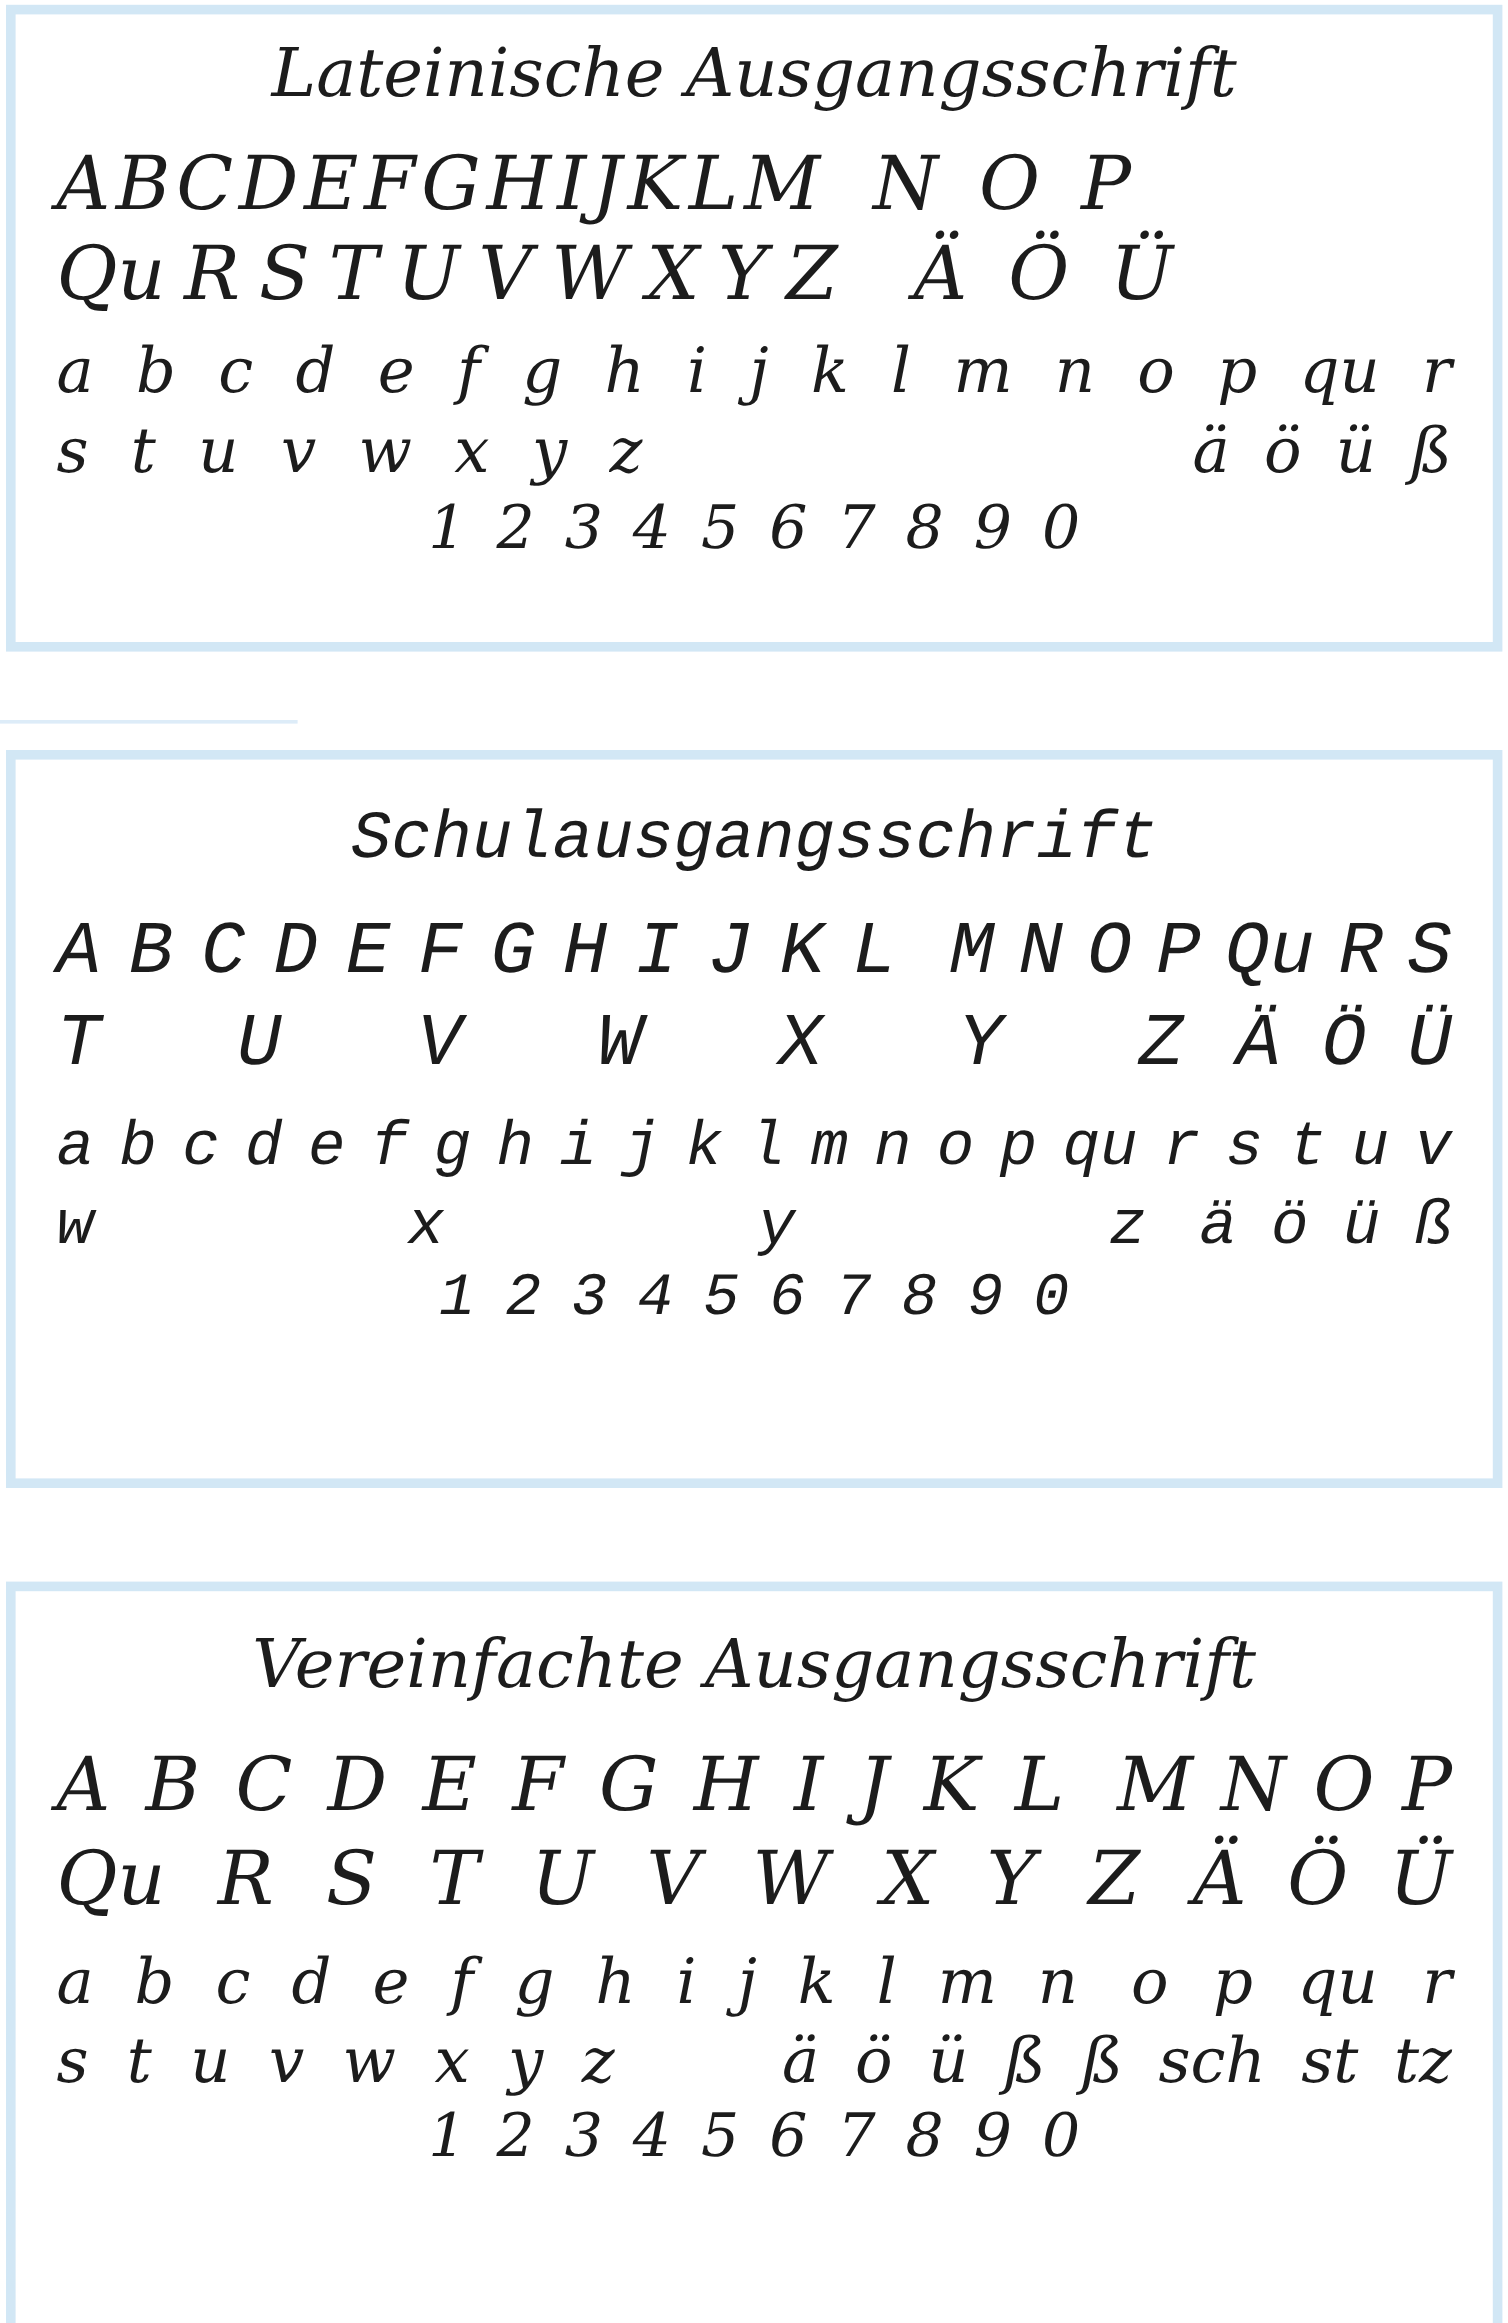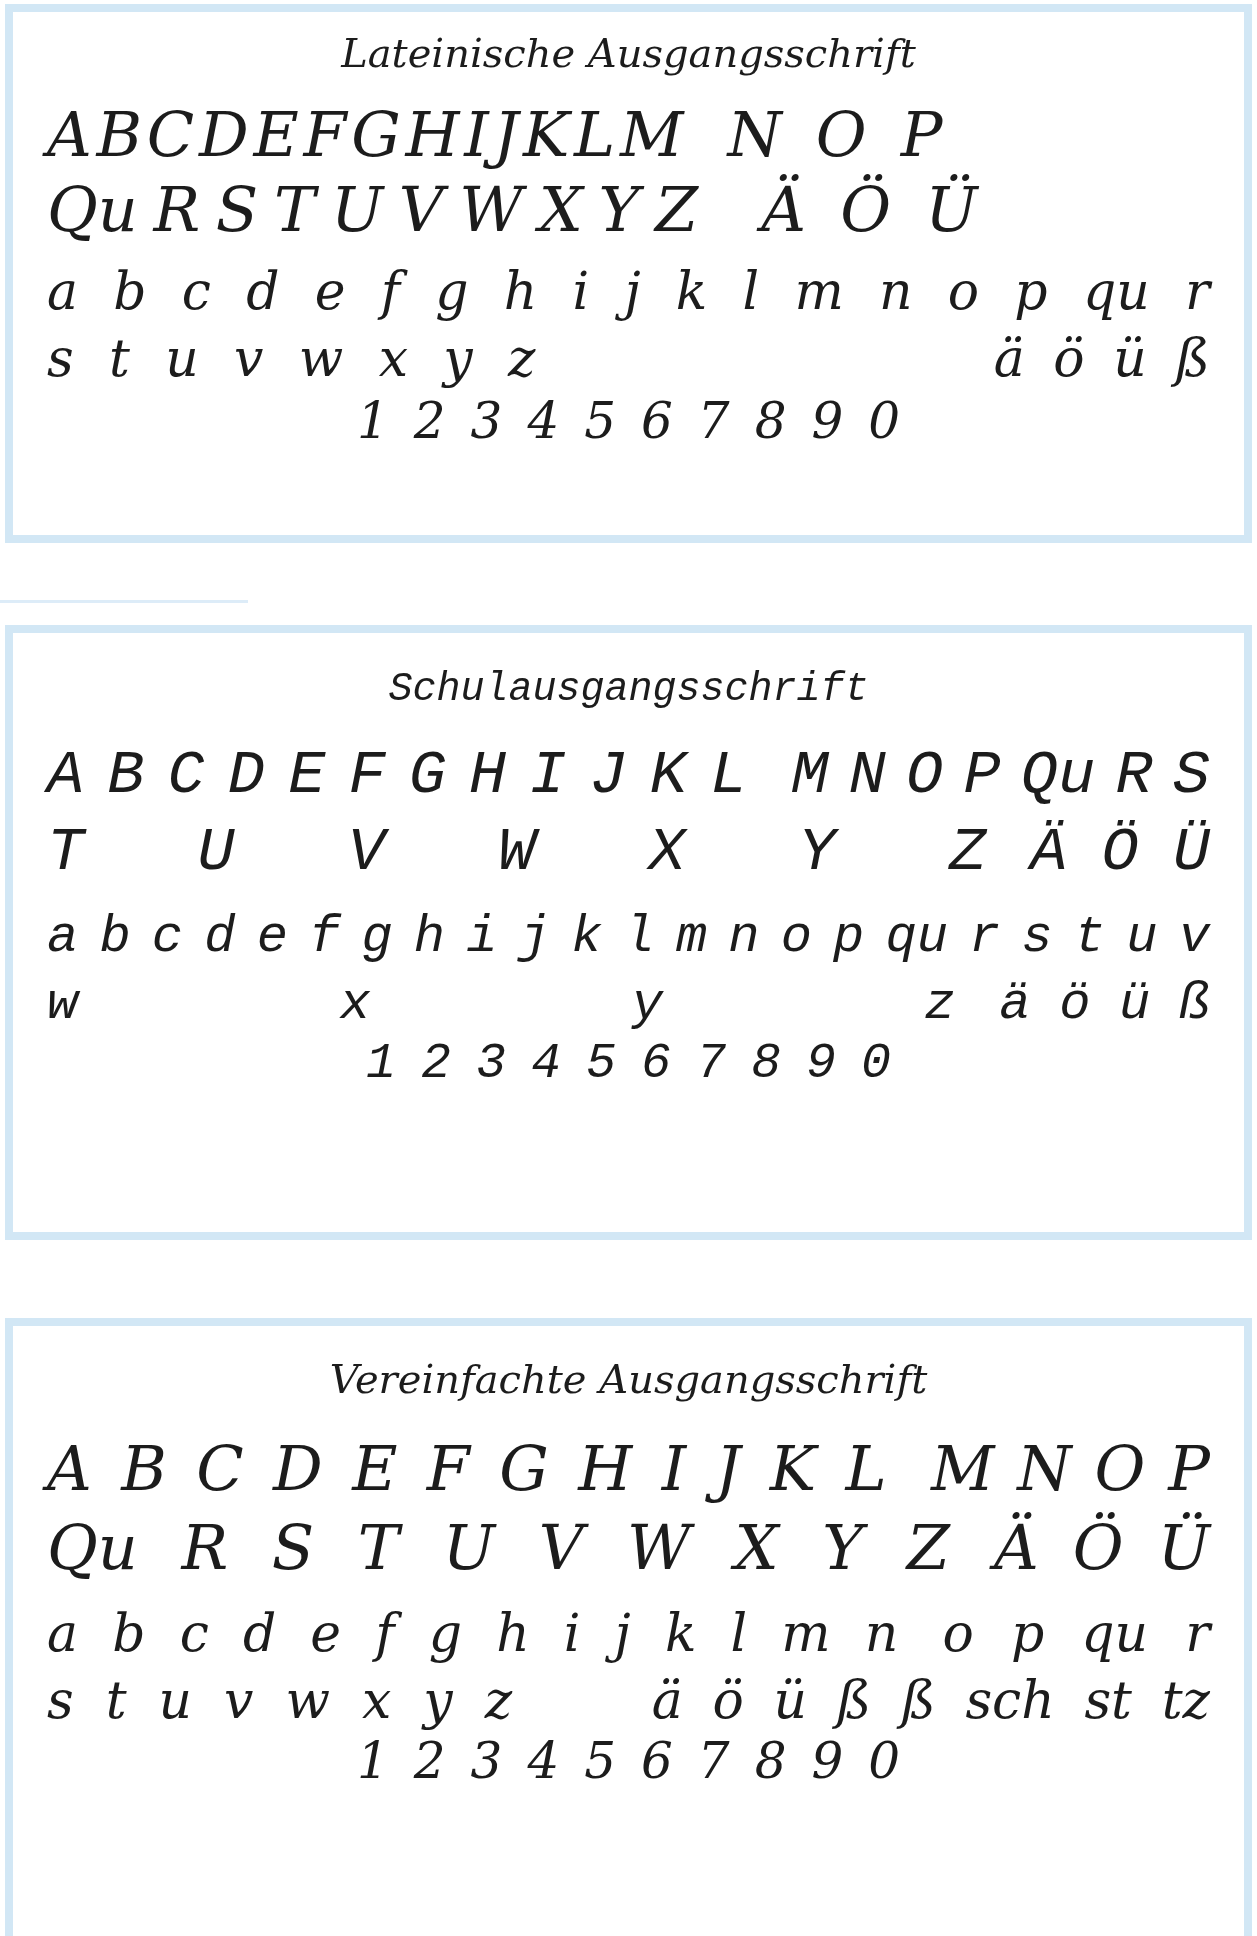--- a/index.html
+++ b/index.html
@@ -18,21 +18,21 @@
     border:8px solid var(--border);background:var(--bg);overflow:hidden;
   }
   #p0{top:4px;height:539px;}
   #p1{top:625px;height:615px;font-family:Liberation Mono, monospace;}
   #p2{top:1318px;height:649px;}
   .sep{
     position:absolute;top:600px;left:0;width:248px;height:3px;background:var(--sep);
   }
   .panel-inner{padding:0 34px;}
   .title{
-    text-align:center;font-style:italic;font-size:40px;line-height:1.15;
+    text-align:center;font-style:italic;font-size:56px;line-height:1.15;
     white-space:nowrap;
   }
   #p0 .title{margin-top:18px;}
   #p1 .title{margin-top:34px;}
   #p2 .title{margin-top:30px;}
 
   .row{display:flex;align-items:baseline;font-style:italic;line-height:1.05;white-space:nowrap;}
   .grp{display:flex;align-items:baseline;}
 
   

